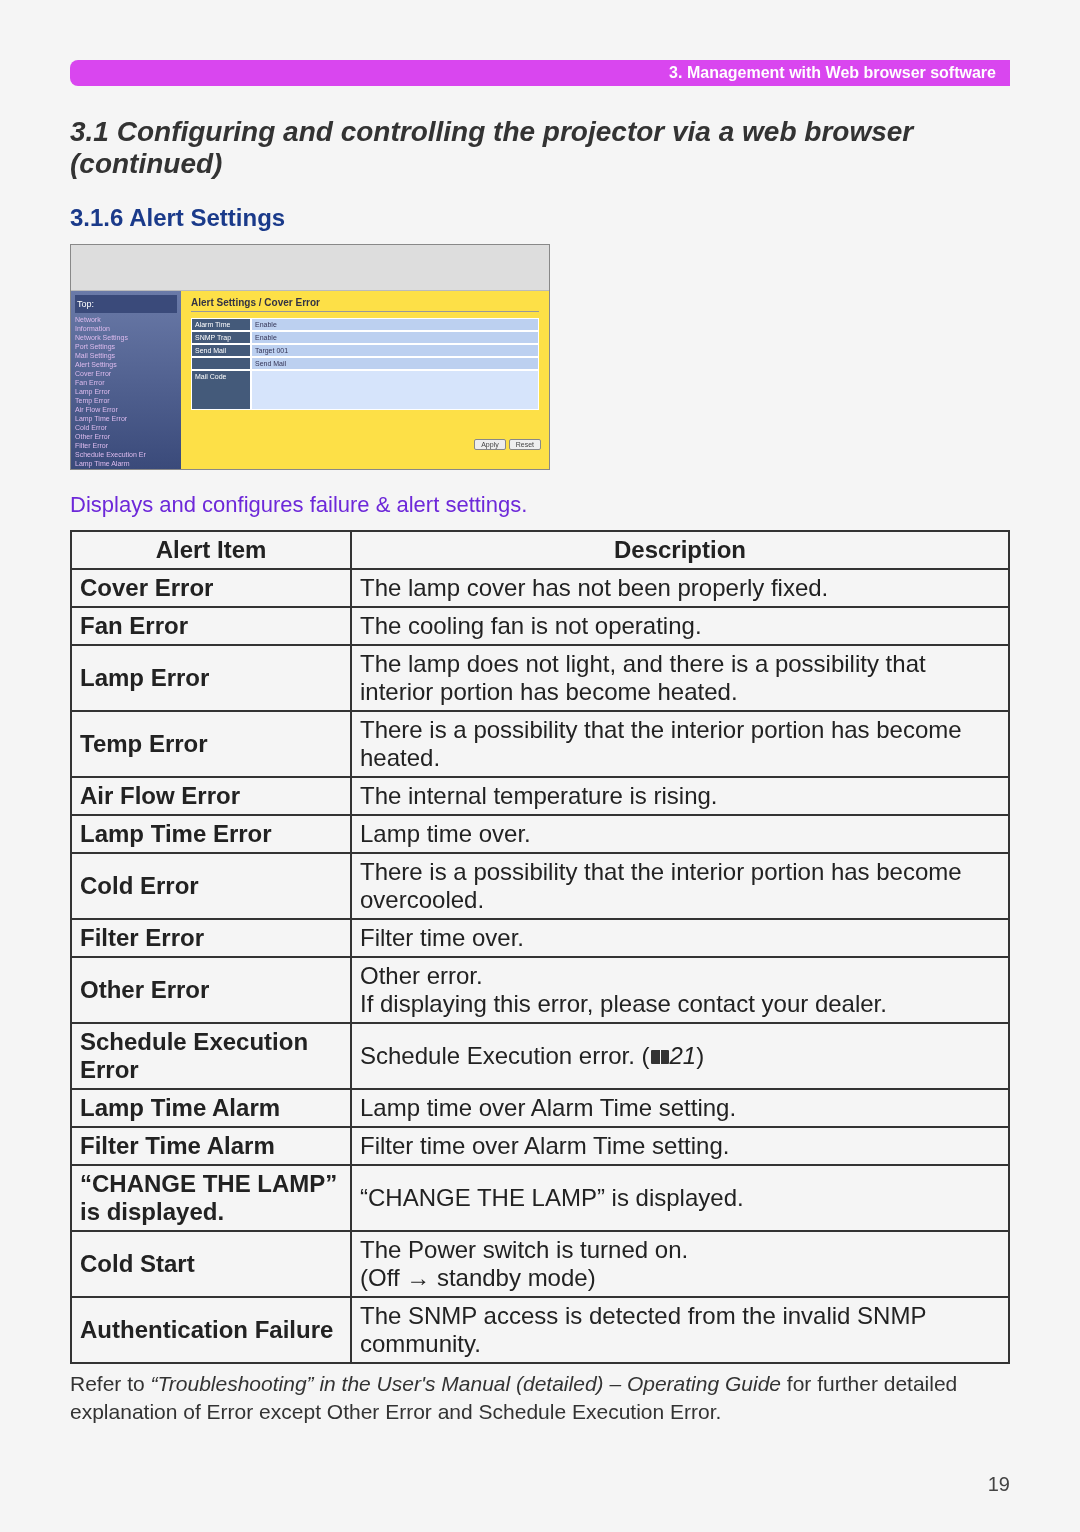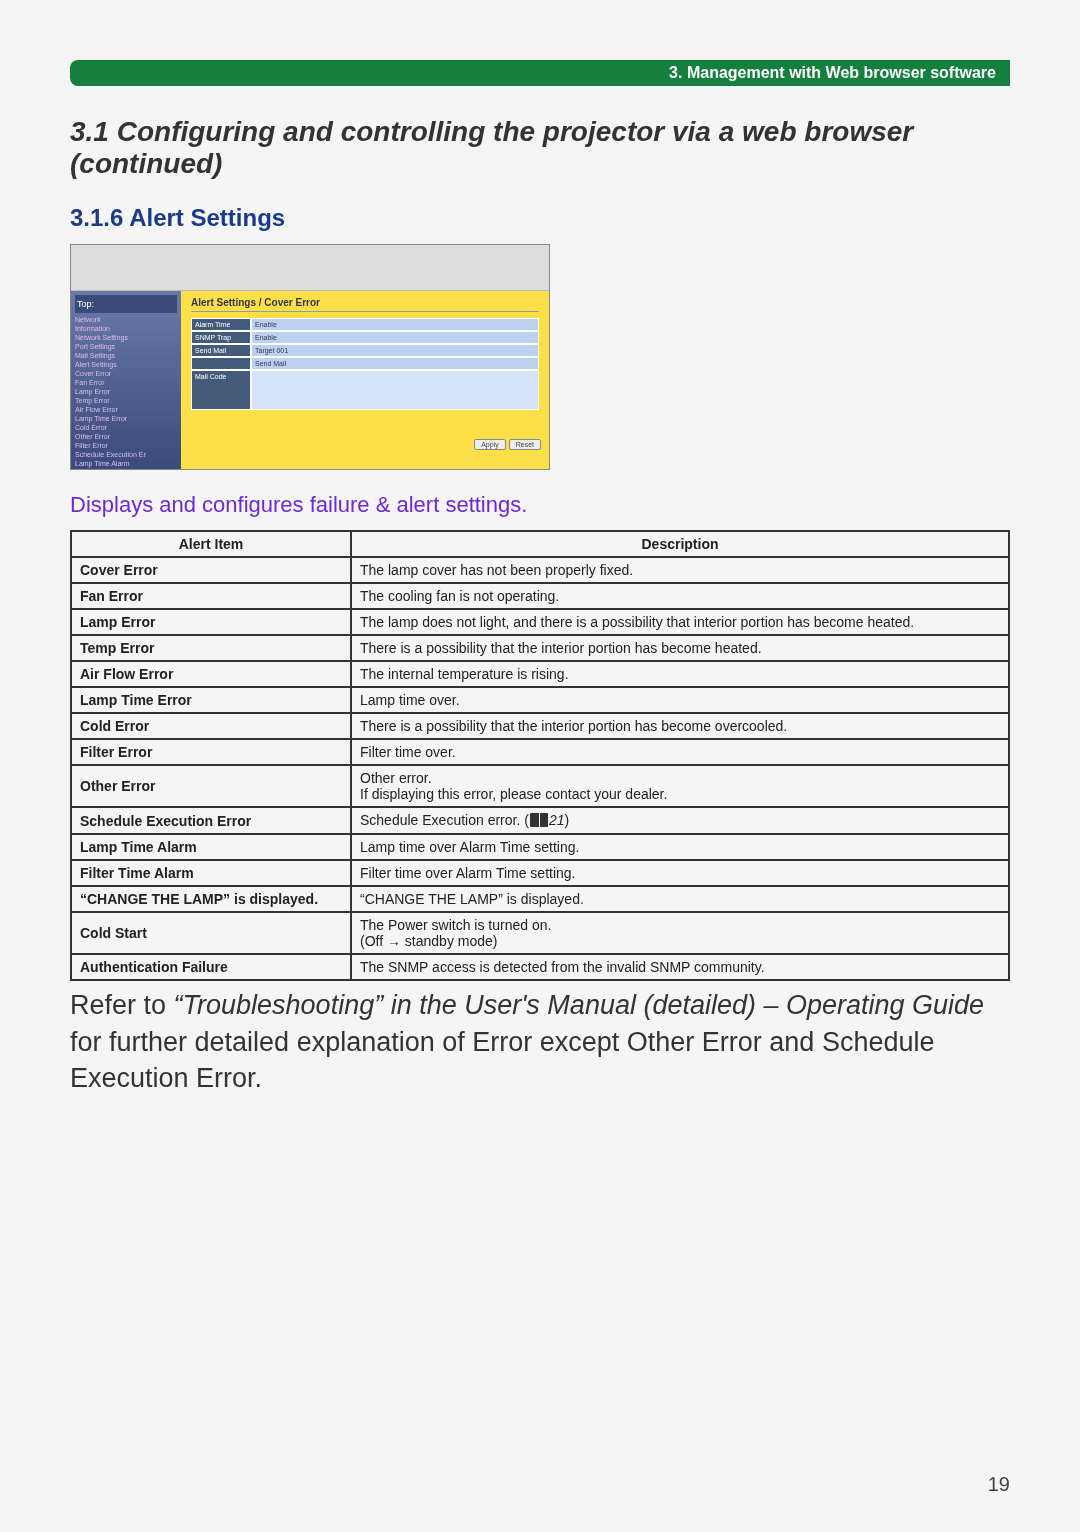--- a/index.html
+++ b/index.html
@@ -6,21 +6,21 @@
   body {
     background: #f5f5f5;
     font-family: Arial, Helvetica, sans-serif;
     color: #333;
     width: 1080px;
     height: 1532px;
     padding: 60px 70px 40px 70px;
     position: relative;
   }
   .header-bar {
-    background: #15803d;
+    background: #d946ef;
     color: #fff;
     font-weight: bold;
     font-size: 16px;
     padding: 4px 14px 4px 0;
     text-align: right;
     border-radius: 8px 0 0 8px;
     margin-bottom: 30px;
   }
   .section-title {
     font-style: italic;
@@ -66,21 +66,21 @@
   .ss-btns { position:absolute; right:8px; top:148px; display:flex; gap:3px;}
   .ss-btn { font-size:7px; padding:1px 6px; border:1px solid #888; background:#eee; border-radius:2px;}
   .intro {
     font-size: 22px;
     color: #6d28d9;
     margin-bottom: 12px;
   }
   table.alerts {
     width: 100%;
     border-collapse: collapse;
-    font-size: 14px;
+    font-size: 24px;
     color: #222;
   }
   table.alerts th, table.alerts td {
     border: 2px solid #333;
     padding: 4px 8px;
     vertical-align: middle;
     text-align: left;
   }
   table.alerts th {
     font-weight: bold;
@@ -100,21 +100,21 @@
     margin:0 1px 2px 1px;
   }
   .book-icon::after{
     content:"";
     position:absolute;
     left:50%; top:0; bottom:0;
     width:1px; background:#fff;
   }
   .italicbold { font-style: italic; font-weight: normal; }
   .foot-note {
-    font-size: 27px;
+    font-size: 21px;
     color: #333;
     margin-top: 6px;
     line-height: 1.35;
   }
   .page-num {
     position: absolute;
     bottom: 36px;
     right: 70px;
     font-size: 20px;
     color: #444;

